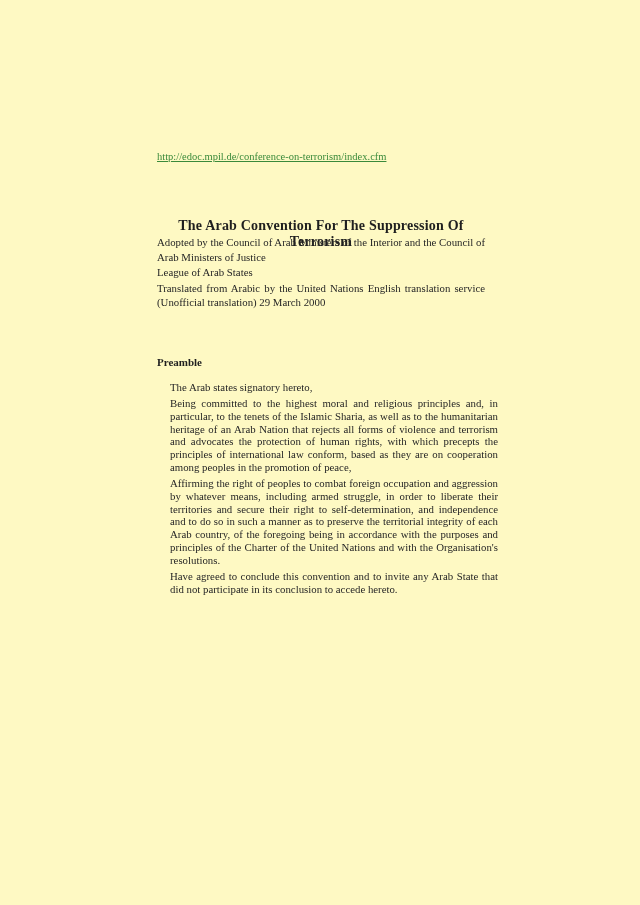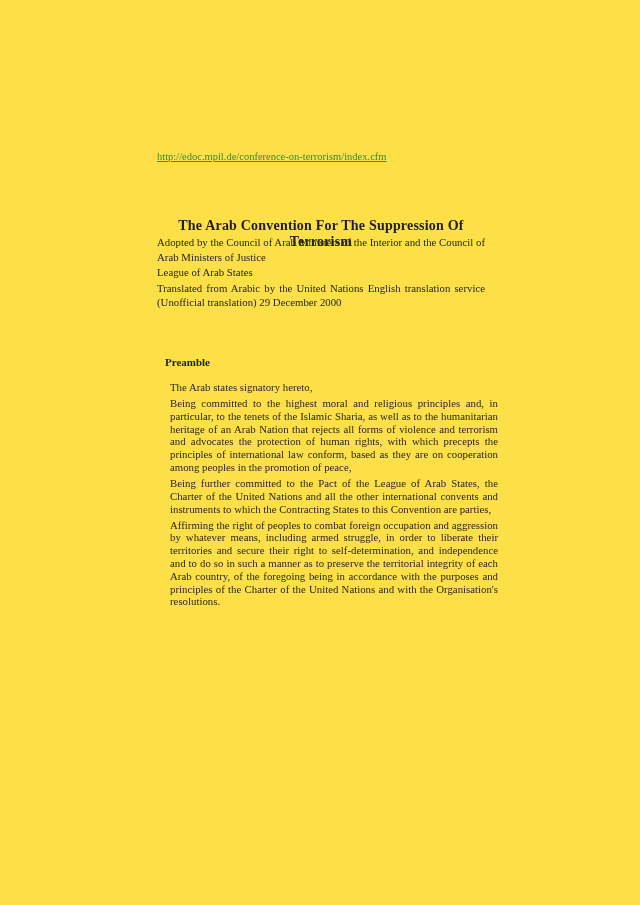--- a/index.html
+++ b/index.html
@@ -4,21 +4,21 @@
 <style>
   html, body {
     margin: 0;
     padding: 0;
     background: #ffffff;
   }
   .page {
     position: relative;
     width: 640px;
     height: 905px;
-    background: #fde047;
+    background: #fef9c3;
     font-family: "Liberation Serif", "DejaVu Serif", serif;
     color: #262626;
     overflow: hidden;
   }
   .doc-link {
     position: absolute;
     left: 157px;
     top: 150px;
     font-size: 10.5px;
     line-height: 13px;
@@ -47,21 +47,21 @@
   }
   .meta-block p {
     margin: 0 0 1px 0;
     font-size: 10.8px;
     line-height: 14.5px;
     text-align: justify;
     color: #262626;
   }
   .section-heading {
     position: absolute;
-    left: 165px;
+    left: 157px;
     top: 356px;
     margin: 0;
     font-size: 11px;
     font-weight: bold;
     color: #1f1f1f;
   }
   .body-block {
     position: absolute;
     left: 157px;
     top: 381px;
@@ -81,25 +81,25 @@
 
 <div class="page">
 
   <a class="doc-link" href="#">http://edoc.mpil.de/conference-on-terrorism/index.cfm</a>
 
   <h1 class="doc-title">The Arab Convention For The Suppression Of Terrorism</h1>
 
   <div class="meta-block">
     <p>Adopted by the Council of Arab Ministers of the Interior and the Council of Arab Ministers of Justice</p>
     <p>League of Arab States</p>
-    <p>Translated from Arabic by the United Nations English translation service (Unofficial translation) 29 December 2000</p>
+    <p>Translated from Arabic by the United Nations English translation service (Unofficial translation) 29 March 2000</p>
   </div>
 
   <h2 class="section-heading">Preamble</h2>
 
   <div class="body-block">
     <p>The Arab states signatory hereto,</p>
     <p>Being committed to the highest moral and religious principles and, in particular, to the tenets of the Islamic Sharia, as well as to the humanitarian heritage of an Arab Nation that rejects all forms of violence and terrorism and advocates the protection of human rights, with which precepts the principles of international law conform, based as they are on cooperation among peoples in the promotion of peace,</p>
-    <p>Being further committed to the Pact of the League of Arab States, the Charter of the United Nations and all the other international convents and instruments to which the Contracting States to this Convention are parties,</p>
     <p>Affirming the right of peoples to combat foreign occupation and aggression by whatever means, including armed struggle, in order to liberate their territories and secure their right to self-determination, and independence and to do so in such a manner as to preserve the territorial integrity of each Arab country, of the foregoing being in accordance with the purposes and principles of the Charter of the United Nations and with the Organisation's resolutions.</p>
+    <p>Have agreed to conclude this convention and to invite any Arab State that did not participate in its conclusion to accede hereto.</p>
   </div>
 
 </div>
 
 </body></html>

